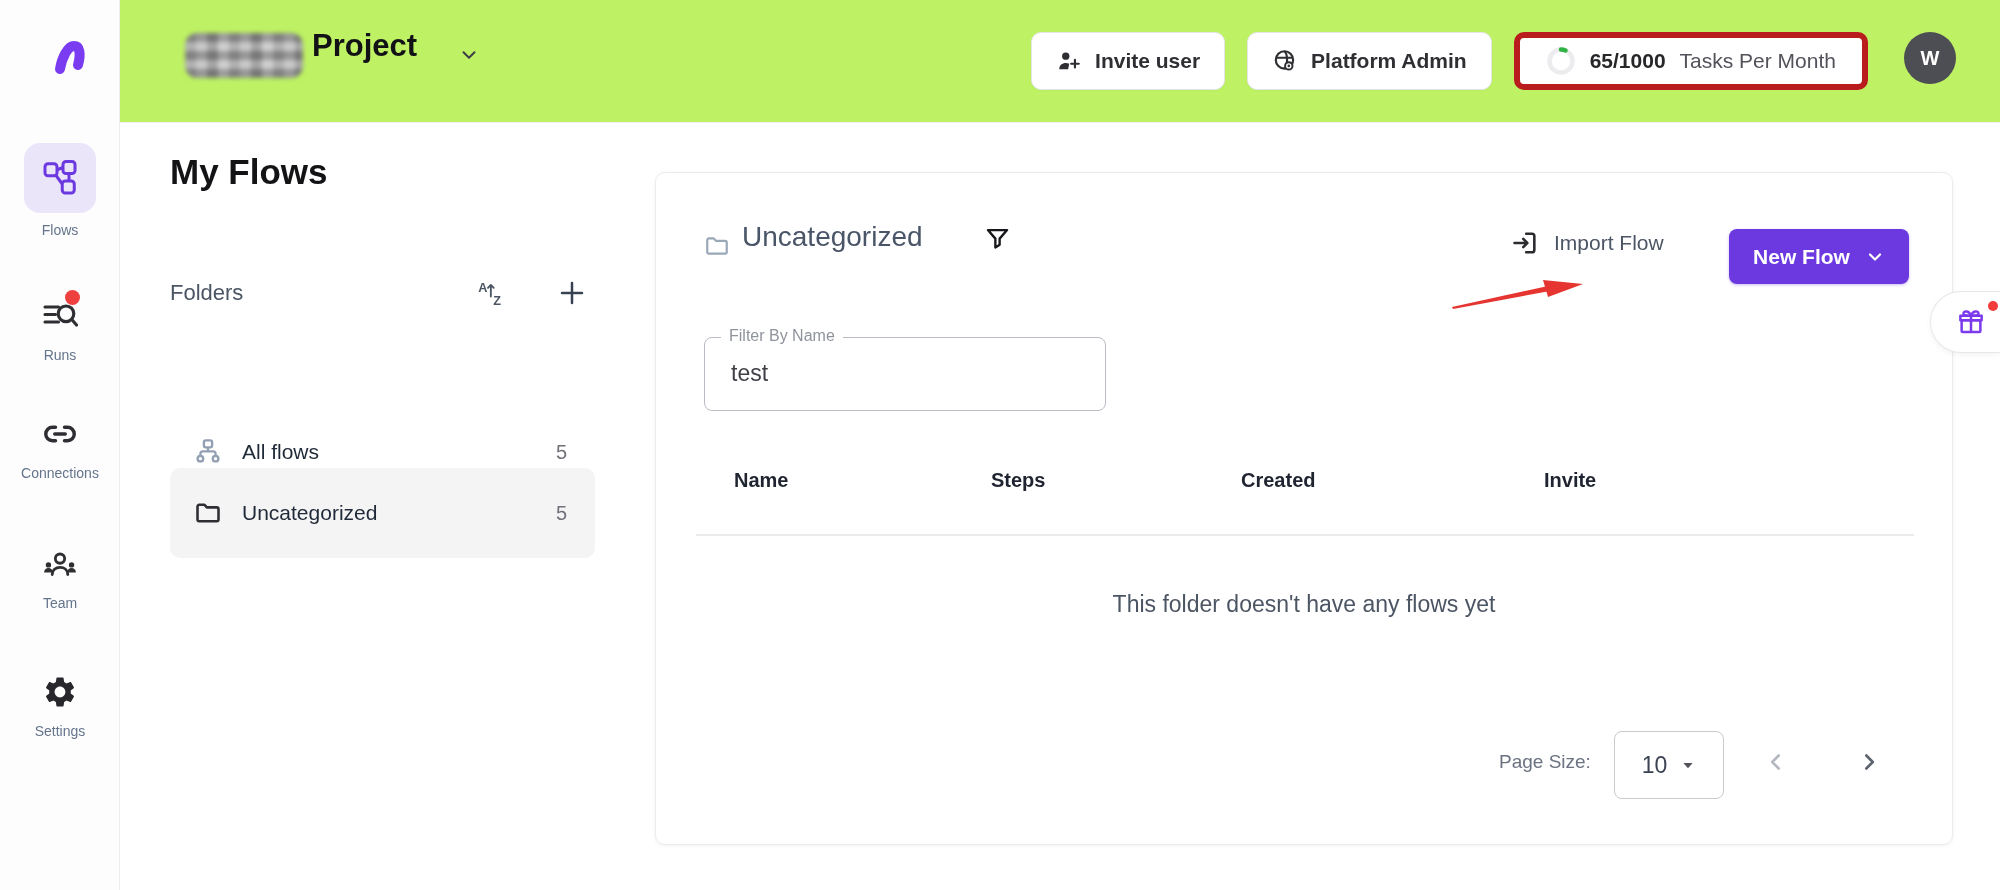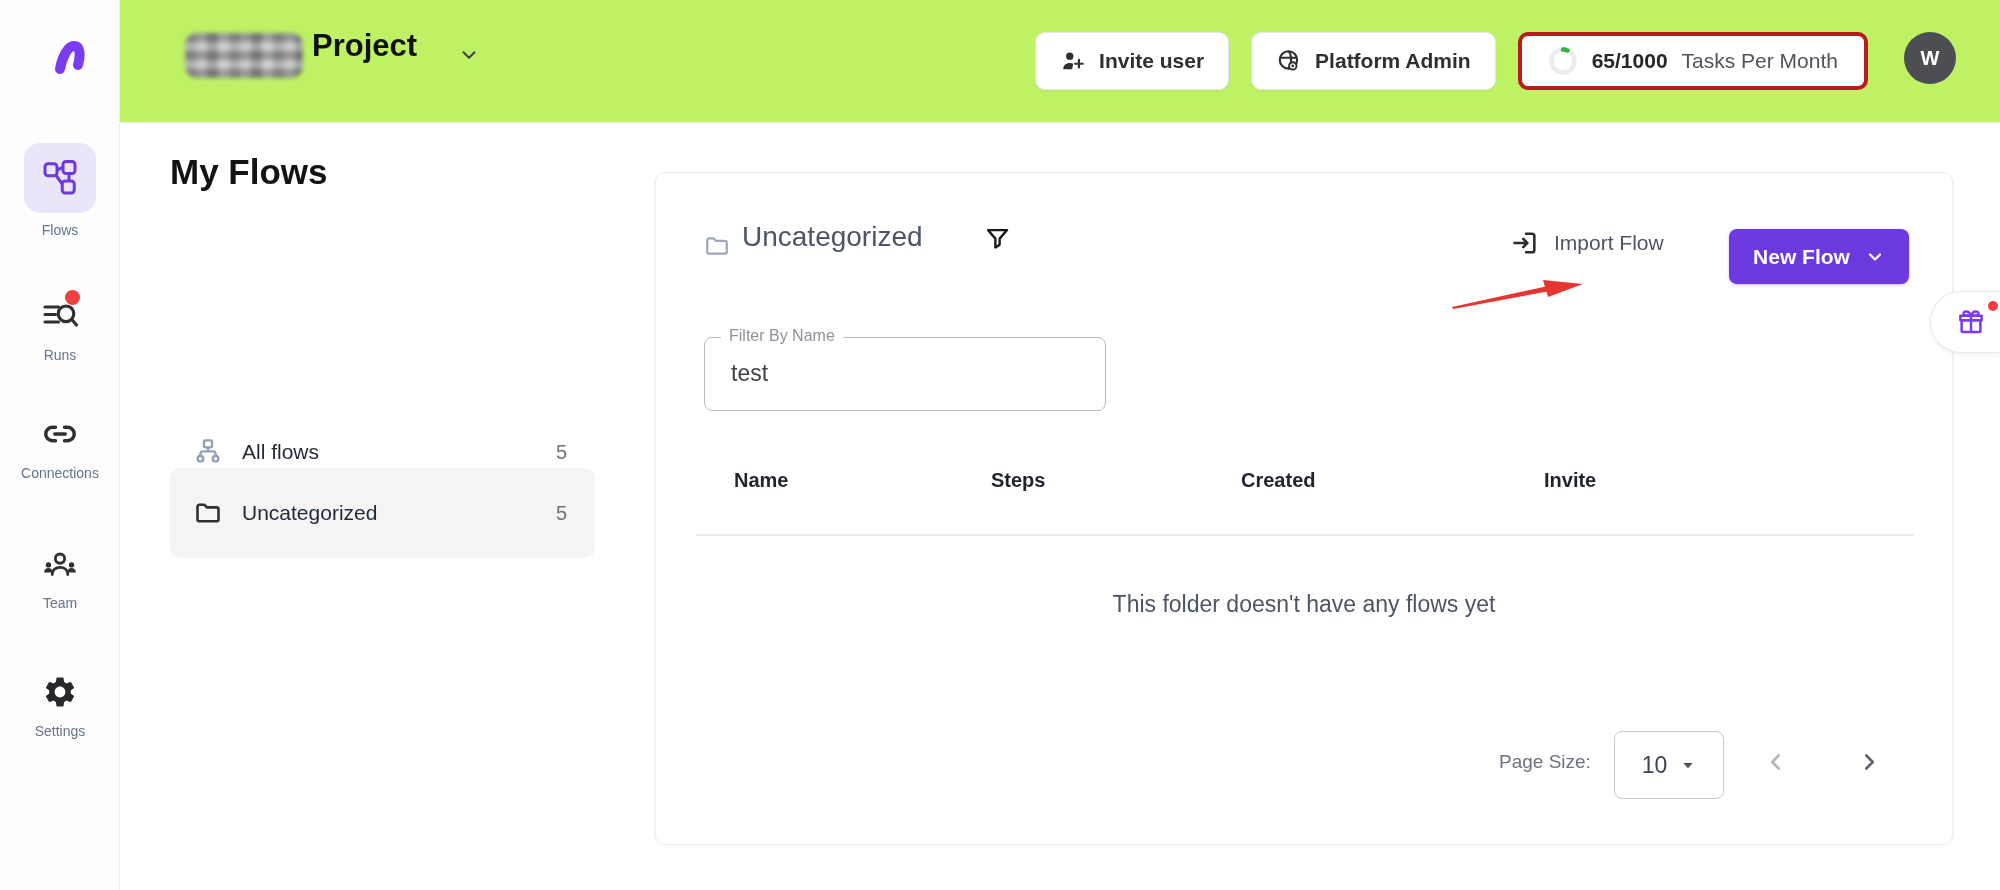--- a/index.html
+++ b/index.html
@@ -38,21 +38,21 @@
       repeating-linear-gradient(90deg,#9a9a9a 0 11px,#c9c9c9 11px 22px,#838383 22px 33px,#d6d6d6 33px 44px);
     filter: blur(2px); }
   .project-name { position:absolute; left:192px; top:28px; font-size:31px; font-weight:700;
     color:#121216; cursor:pointer; }
   .project-chevron { position:absolute; left:338px; top:44px; }
   .topbar-right { position:absolute; right:44px; top:32px; height:58px;
     display:flex; align-items:flex-start; gap:22px; }
   .tb-btn { height:58px; border:1px solid #e5e5e9; border-radius:10px; background:#fff;
     display:flex; align-items:center; gap:13px; padding:0 24px; cursor:pointer;
     font-size:21px; font-weight:700; color:#2e2e33; box-shadow:0 1px 2px rgba(0,0,0,.03); }
-  .tasks-pill { height:58px; border:4px solid #b91c1c; border-radius:10px; background:#fff;
+  .tasks-pill { height:58px; border:6px solid #b91c1c; border-radius:10px; background:#fff;
     display:flex; align-items:center; gap:14px; padding:9px 26px; cursor:pointer; }
   .tasks-count { font-size:21px; font-weight:700; color:#27272a; }
   .tasks-label { font-size:21px; font-weight:500; color:#52525b; }
   .avatar { width:52px; height:52px; border-radius:50%; background:#4d4d54; color:#fff;
     display:flex; align-items:center; justify-content:center; font-size:20px; font-weight:700;
     margin-left:14px; cursor:pointer; }
 
   
   .page-title { position:absolute; left:170px; top:152px; font-size:35px; font-weight:700; color:#131316; }
   .folders-row { position:absolute; left:170px; top:276px; width:425px; height:34px;
@@ -238,20 +238,35 @@
         <span class="tasks-count">65/1000</span>
         <span class="tasks-label">Tasks Per Month</span>
       </div>
 
       <div class="avatar">W</div>
     </div>
   </div>
 
   <div class="page-title">My Flows</div>
 
+  <div class="folders-row">
+    <span class="folders-heading">Folders</span>
+    <span class="sort-btn">
+      <svg width="30" height="30" viewBox="0 0 26 26">
+        <text x="1" y="12" font-size="11" font-weight="700" fill="#4b5563" font-family="Liberation Sans,sans-serif">A</text>
+        <text x="14" y="23" font-size="11" font-weight="700" fill="#4b5563" font-family="Liberation Sans,sans-serif">Z</text>
+        <path d="M12 16 V6 M9.5 8.5 L12 6 l2.5 2.5" fill="none" stroke="#4b5563" stroke-width="1.6" stroke-linecap="round" stroke-linejoin="round"></path>
+      </svg>
+    </span>
+    <span class="add-folder-btn">
+      <svg width="30" height="30" viewBox="0 0 24 24">
+        <path d="M12 4 v16 M4 12 h16" fill="none" stroke="#374151" stroke-width="2" stroke-linecap="round"></path>
+      </svg>
+    </span>
+  </div>
 
   <div class="folder-item folder-item-all">
     <svg width="28" height="28" viewBox="0 0 24 24">
       <g fill="none" stroke="#93a0b4" stroke-width="2">
         <rect x="8.5" y="2" width="7" height="6" rx="1.5"></rect>
         <path d="M12 8 v3 M5.5 15 v-1.5 a2 2 0 0 1 2-2 h9 a2 2 0 0 1 2 2 V15"></path>
         <circle cx="5.5" cy="17.7" r="2.4"></circle>
         <circle cx="18.5" cy="17.7" r="2.4"></circle>
       </g>
     </svg>

